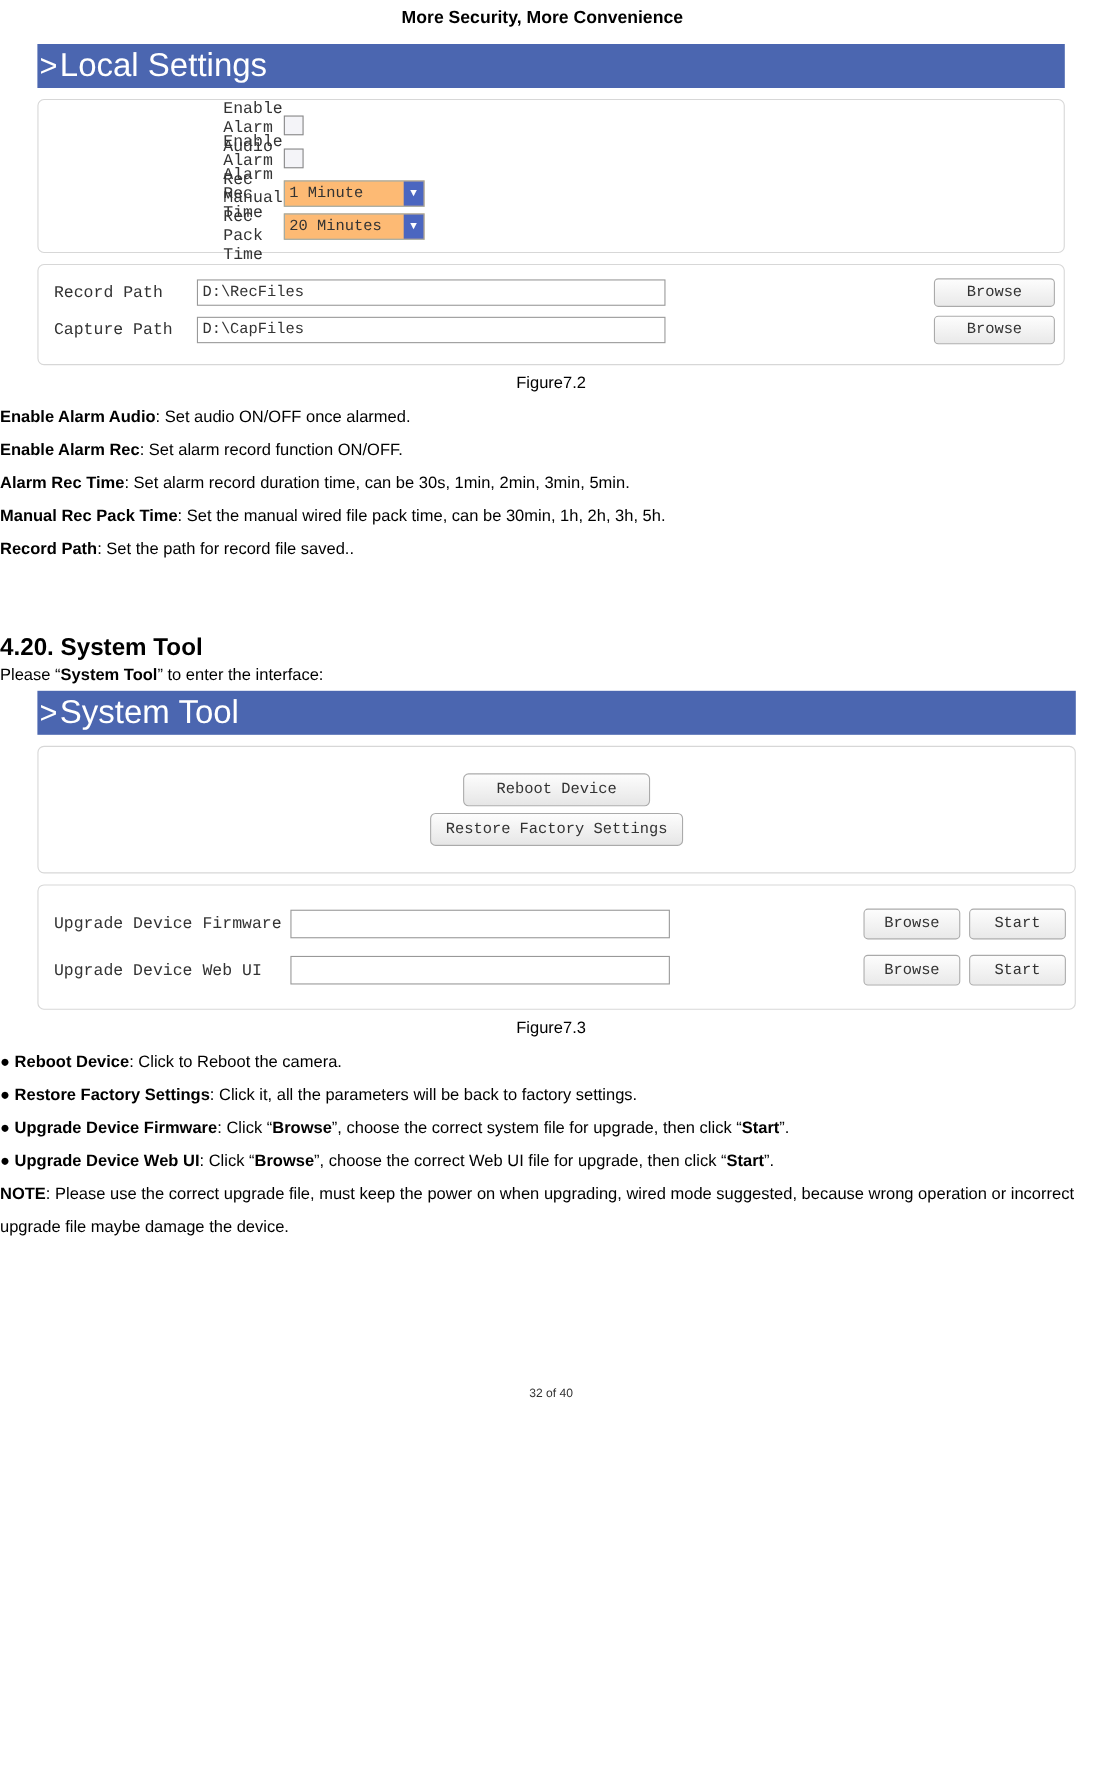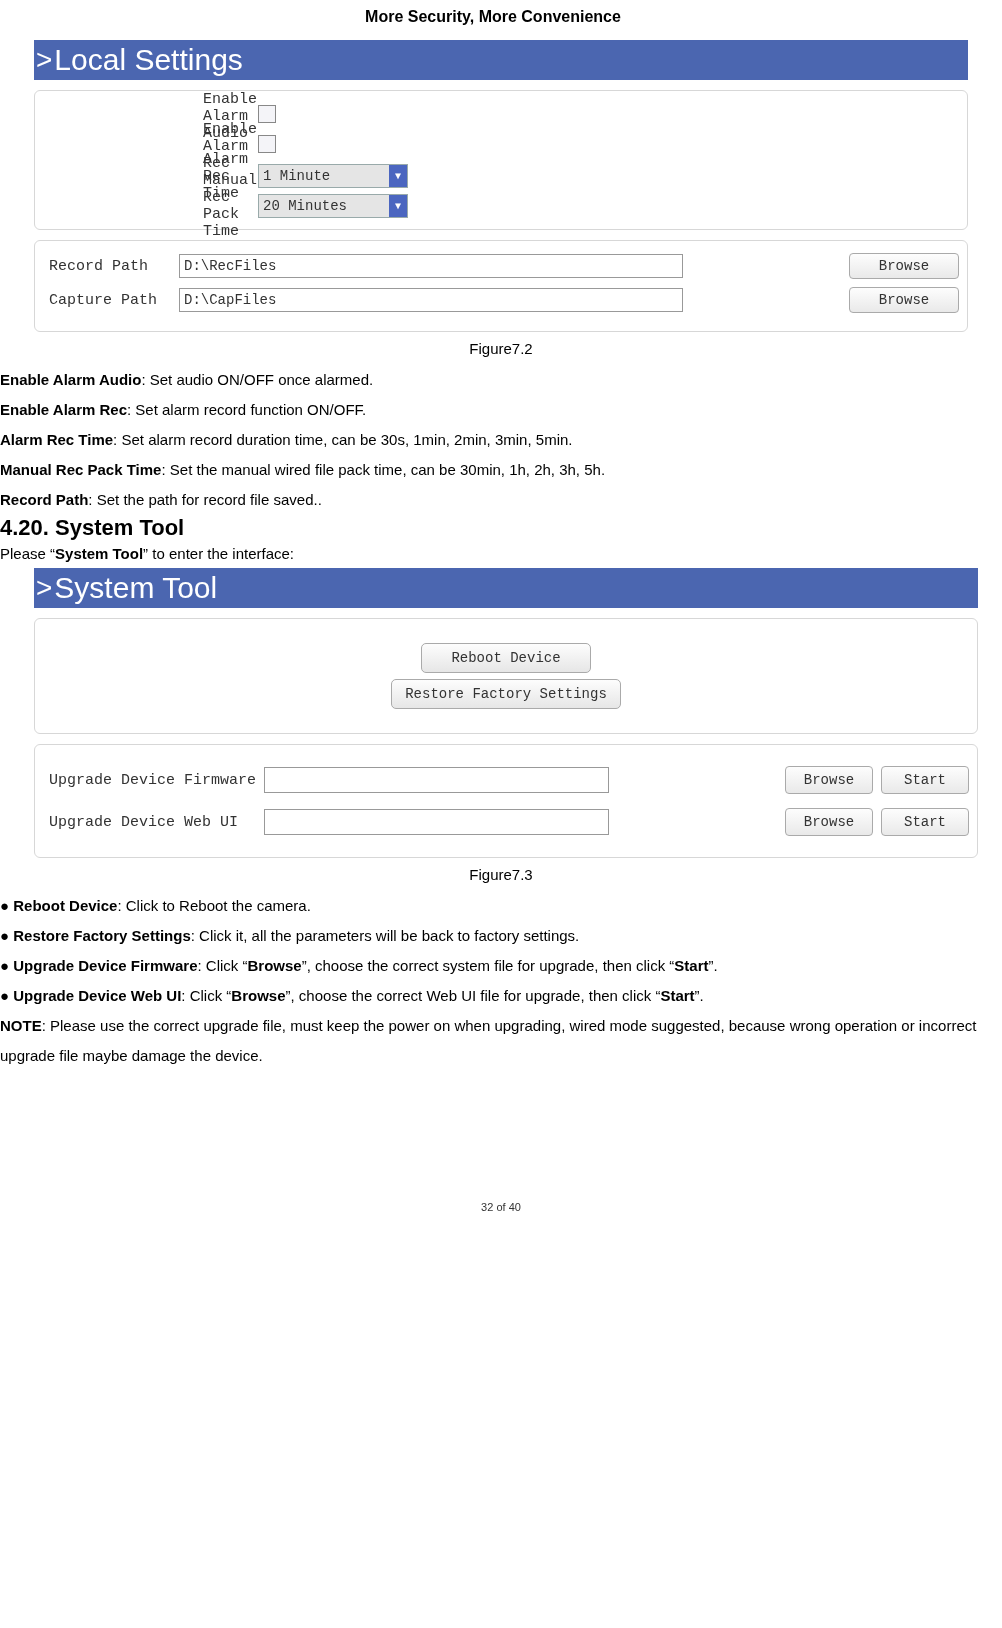--- a/index.html
+++ b/index.html
@@ -62,24 +62,24 @@
   }
   .ls-ctl { width: 260px; }
   .checkbox-box {
     width: 18px; height: 18px;
     border: 1px solid #888;
     background: #f4f4f8;
     display: inline-block;
   }
   .dd {
     display: flex;
-    width: 150px;
+    width: 128px;
     height: 24px;
     border: 1px solid #9aa;
-    background: #e5e5e5;
+    background: #fdba74;
     align-items: center;
     font-family: "Courier New", monospace;
     font-size: 14px;
   }
   .dd-text { flex: 1; padding-left: 4px; }
   .dd-arrow {
     width: 18px; height: 100%;
     background: #4b66c0;
     color: #fff;
     display: flex; align-items: center; justify-content: center;
@@ -91,21 +91,21 @@
   .path-row {
     display: flex;
     align-items: center;
     height: 34px;
     font-family: "Courier New", monospace;
     font-size: 15px;
     color: #333;
   }
   .path-lbl { width: 130px; }
   .path-input {
-    width: 504px;
+    width: 426px;
     height: 24px;
     border: 1px solid #999;
     padding-left: 4px;
     display: flex;
     align-items: center;
     font-family: "Courier New", monospace;
     font-size: 14px;
   }
   .spacer { flex: 1; }
   .btn {
@@ -127,20 +127,21 @@
     font-size: 15px;
     margin: 8px 0 8px 0;
   }
   
   .body-text { padding: 0 0; line-height: 2.0; }
   .body-text p { margin: 0; }
   .bold { font-weight: bold; }
   .section-h2 {
     font-weight: bold;
     font-size: 22px;
+    margin-top: 60px;
     margin-bottom: 4px;
   }
   
   .st-inner {
     padding: 24px 8px 24px 8px;
     display: flex;
     flex-direction: column;
     align-items: center;
     gap: 6px;
   }

